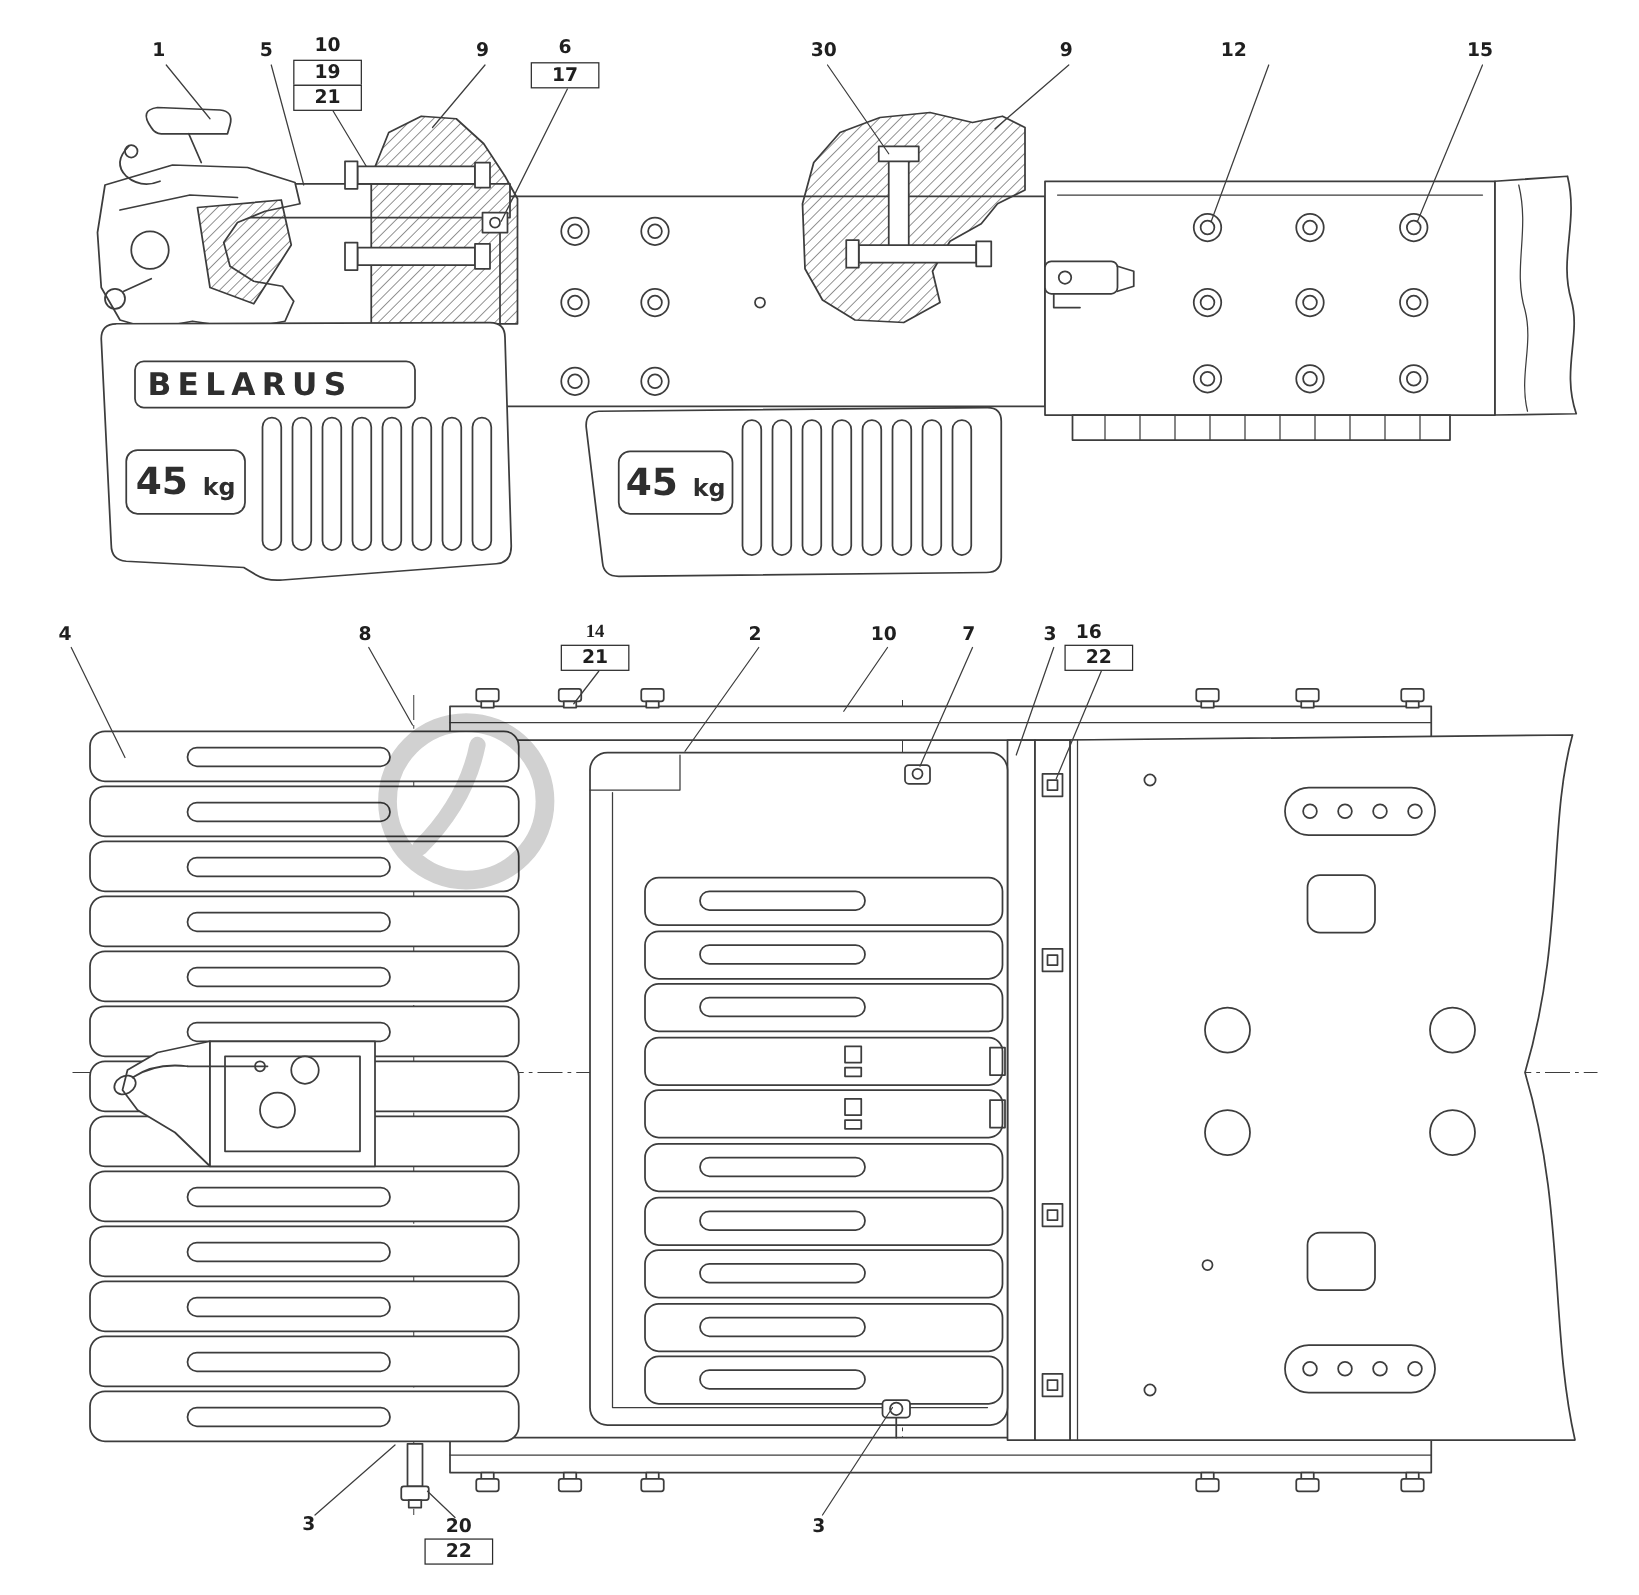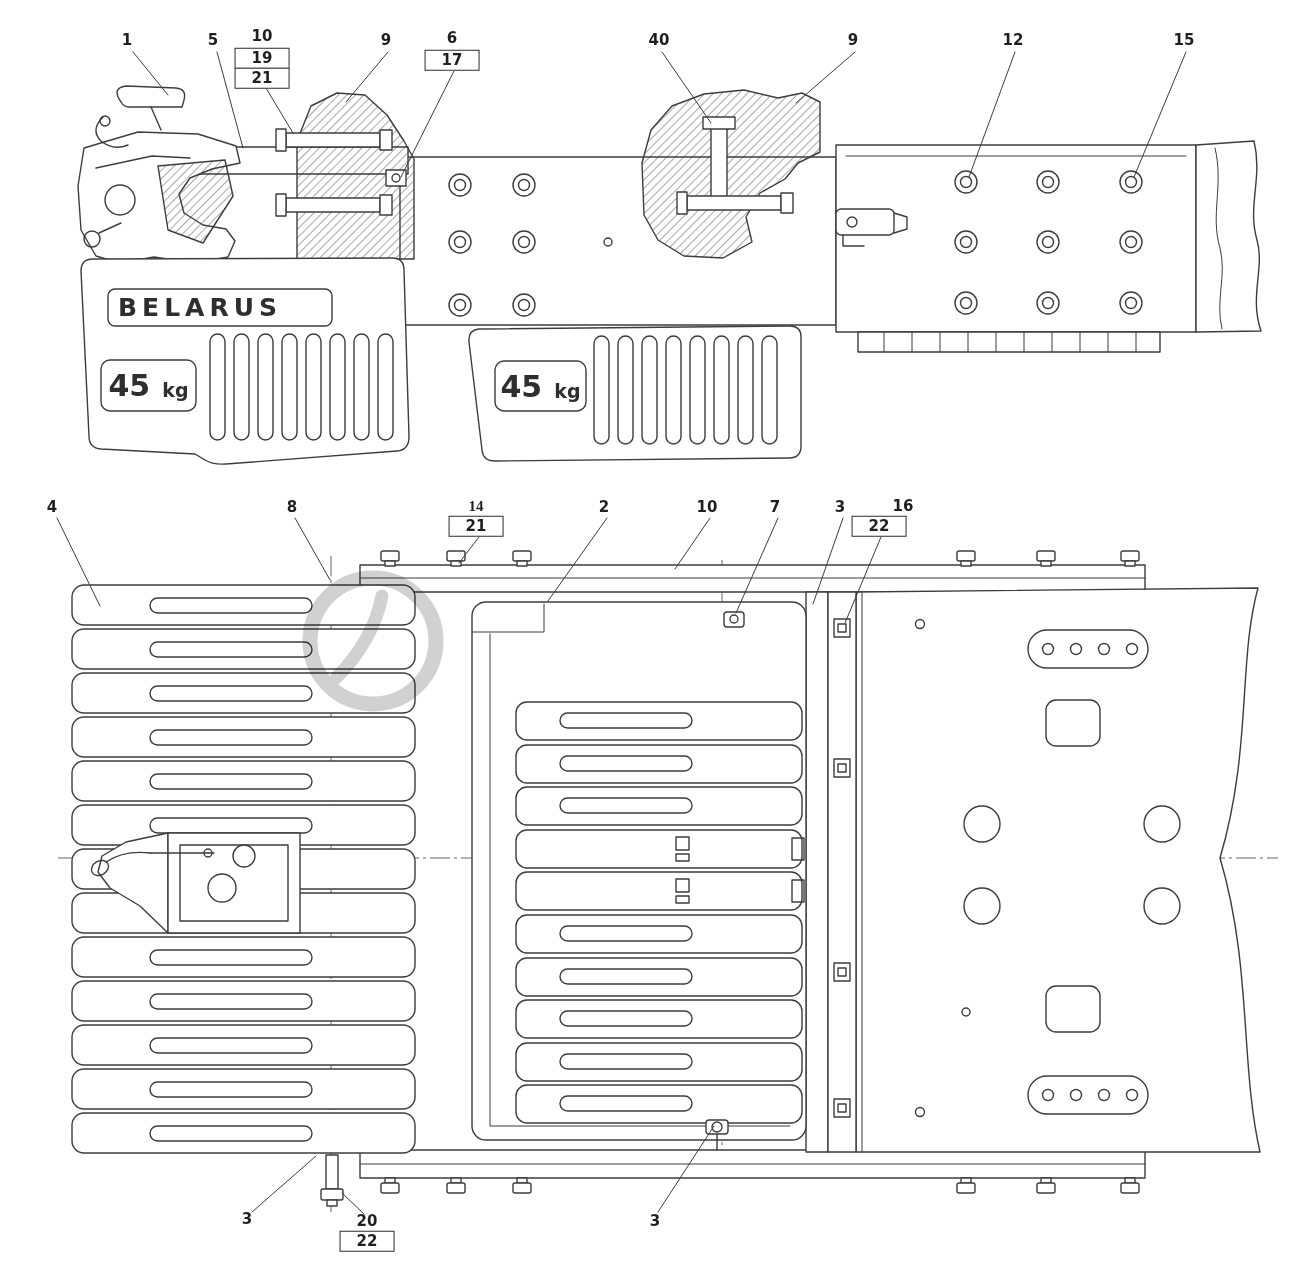--- a/index.html
+++ b/index.html
@@ -375,33 +375,33 @@
 
 <div id="callout-layer">
       <span class="callout" style="left: 127px; top: 40px;">1</span>
       <span class="callout" style="left: 213px; top: 40px;">5</span>
       <span class="callout" style="left: 262px; top: 36px;">10</span>
       <span class="callout boxed" style="left: 262px; top: 58px;">19</span>
       <span class="callout boxed" style="left: 262px; top: 78px;">21</span>
       <span class="callout" style="left: 386px; top: 40px;">9</span>
       <span class="callout" style="left: 452px; top: 38px;">6</span>
       <span class="callout boxed" style="left: 452px; top: 60px;">17</span>
-      <span class="callout" style="left: 659px; top: 40px;">40</span>
+      <span class="callout" style="left: 659px; top: 40px;">30</span>
       <span class="callout" style="left: 853px; top: 40px;">9</span>
-      <span class="callout" style="left: 1013px; top: 40px;">12</span>
+      <span class="callout" style="left: 987px; top: 40px;">12</span>
       <span class="callout" style="left: 1184px; top: 40px;">15</span>
       <span class="callout" style="left: 52px; top: 507px;">4</span>
       <span class="callout" style="left: 292px; top: 507px;">8</span>
       <span class="callout" style="left: 476px; top: 506px; font-family: Liberation Serif, serif;">14</span>
       <span class="callout boxed" style="left: 476px; top: 526px;">21</span>
       <span class="callout" style="left: 604px; top: 507px;">2</span>
       <span class="callout" style="left: 707px; top: 507px;">10</span>
       <span class="callout" style="left: 775px; top: 507px;">7</span>
       <span class="callout" style="left: 840px; top: 507px;">3</span>
-      <span class="callout" style="left: 903px; top: 506px;">16</span>
+      <span class="callout" style="left: 871px; top: 506px;">16</span>
       <span class="callout boxed" style="left: 879px; top: 526px;">22</span>
       <span class="callout" style="left: 247px; top: 1219px;">3</span>
       <span class="callout" style="left: 367px; top: 1221px;">20</span>
       <span class="callout boxed" style="left: 367px; top: 1241px;">22</span>
       <span class="callout" style="left: 655px; top: 1221px;">3</span>
     </div>
 
 </div>
 
 </body></html>

